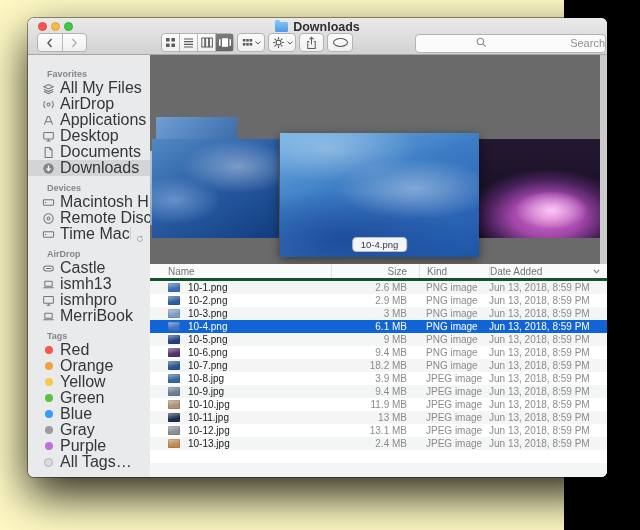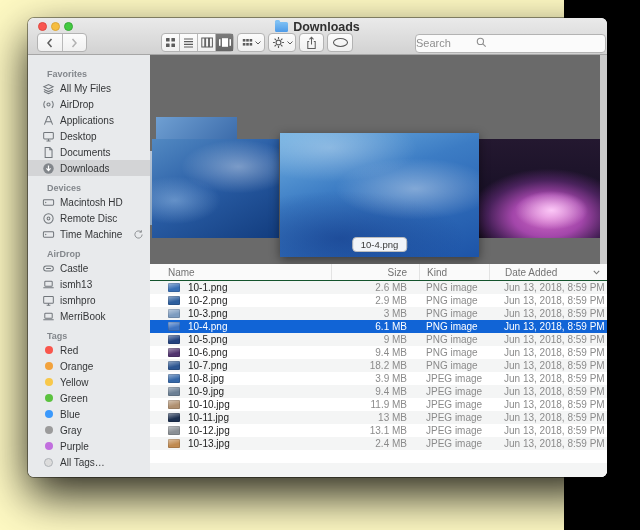--- a/index.html
+++ b/index.html
@@ -35,34 +35,34 @@
   .seg:last-child { border-right:none; }
   .seg.sel { background:linear-gradient(#7b7b7b,#666); }
   #btn-back-fwd { left:9px; width:50px; padding:0; }
   #view-control { left:133px; width:73px; padding:0; }
   #btn-arrange { left:209px; width:28px; gap:2px; }
   #btn-action { left:240px; width:28px; gap:2px; }
   #btn-share { left:271px; width:25px; }
   #btn-tags  { left:299px; width:26px; }
   #search-wrap { position:absolute; left:387px; width:191px; top:0; height:19px; }
   #search-input { width:100%; height:100%; border:1px solid #b3b3b3; border-radius:4px;
-    background:#fbfbfb; font-size:11px; color:#444; text-align:left; outline:none;
+    background:#fbfbfb; font-size:11px; color:#444; text-align:right; outline:none;
     font-family:inherit; }
   #search-input::placeholder { color:#8f8f8f; }
   #search-mag { position:absolute; left:61px; top:4px; pointer-events:none; }
 
   
   #content { position:absolute; top:37px; left:0; right:0; bottom:0; display:flex; }
   #sidebar { width:122px; background:#e8eaec; padding-top:5px; flex:none; }
   .sb-header { height:12px; line-height:12px; padding-left:19px; font-size:9px;
     font-weight:700; color:#83878c; }
   .sb-section { margin-top:8px; }
   .sb-section + .sb-section { margin-top:6px; }
   .sb-item { height:16px; display:flex; align-items:center; padding-left:14px; gap:5px;
-    font-size:10px; color:#343638; cursor:default; }
+    font-size:16px; color:#343638; cursor:default; }
   .sb-item.selected { background:#d3d4d6; }
   .sb-icon { width:13px; height:13px; flex:none; display:flex; align-items:center; justify-content:center; }
   .sb-icon svg { width:13px; height:13px; }
   .sb-label { white-space:nowrap; overflow:hidden; }
   .tag-dot { width:8px; height:8px; border-radius:50%; margin:0 2.5px; flex:none; }
   .sb-trailing { margin-left:auto; margin-right:6px; width:11px; height:11px; }
 
   #main { flex:1; position:relative; background:#fff; min-width:0; }
 
   
@@ -89,26 +89,26 @@
       radial-gradient(ellipse 65% 40% at 68% 45%, rgba(255,255,255,.38), transparent 62%),
       radial-gradient(ellipse 90% 55% at 30% 85%, rgba(16,52,130,.55), transparent 70%),
       linear-gradient(160deg,#71b1e2 0%,#3c7cc4 40%,#1d54a8 100%); }
   #cf-label { position:absolute; left:50%; bottom:5px; transform:translateX(-50%);
     background:rgba(255,255,255,.94); border:1px solid #bdbdbd; border-radius:4px;
     padding:0 8px; font-size:9.5px; line-height:13px; color:#3a3a3a; white-space:nowrap; }
   #cf-scrollbar { position:absolute; right:0; top:0; width:7px; height:209px; background:#cbcbcb; }
 
   
   #list-header { height:17px; display:flex; background:#fafafa;
-    border-bottom:1px solid #14532d; font-size:10px; color:#737373; align-items:center; }
+    border-bottom:3px solid #14532d; font-size:10px; color:#737373; align-items:center; }
   #list-header .hc { height:100%; display:flex; align-items:center; }
   .col-name { flex:none; width:181px; padding-left:18px; }
   .col-size { flex:none; width:88px; justify-content:flex-end; text-align:right; padding-right:12px; }
   .col-kind { flex:none; width:70px; padding-left:7px; }
-  .col-date { flex:1; padding-left:15px; min-width:0; }
+  .col-date { flex:1; padding-left:0; min-width:0; }
   #list-header .col-size, #list-header .col-kind, #list-header .col-date { border-left:1px solid #e3e3e3; }
   #hdr-sort { margin-left:auto; margin-right:7px; }
   #file-rows { }
   .frow { height:13px; display:flex; align-items:center; font-size:10px; color:#8b8b8b; }
   .frow.striped { background:#f4f5f5; }
   .frow.selected { background:#1164d6; color:#fff; }
   .frow .cell { overflow:hidden; white-space:nowrap; }
   .fname { display:flex; align-items:center; gap:8px; color:#1b1b1b; }
   .frow.selected .fname { color:#fff; }
   .thumb { width:12px; height:9px; border-radius:1px; flex:none;

